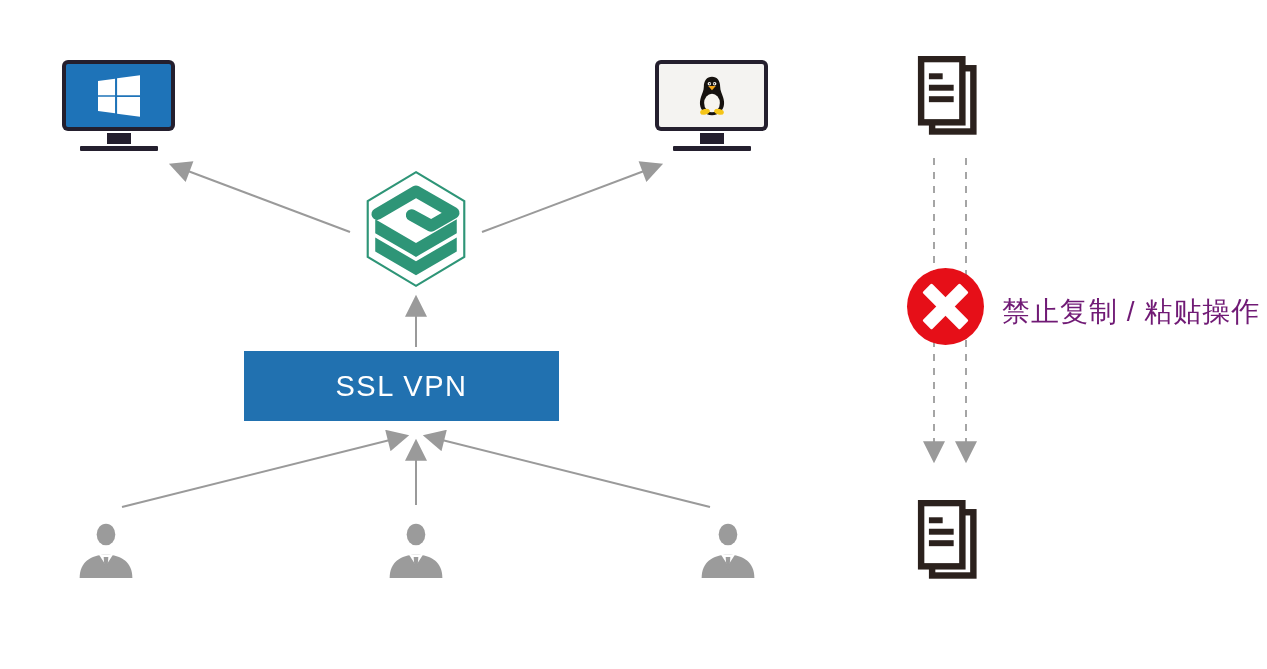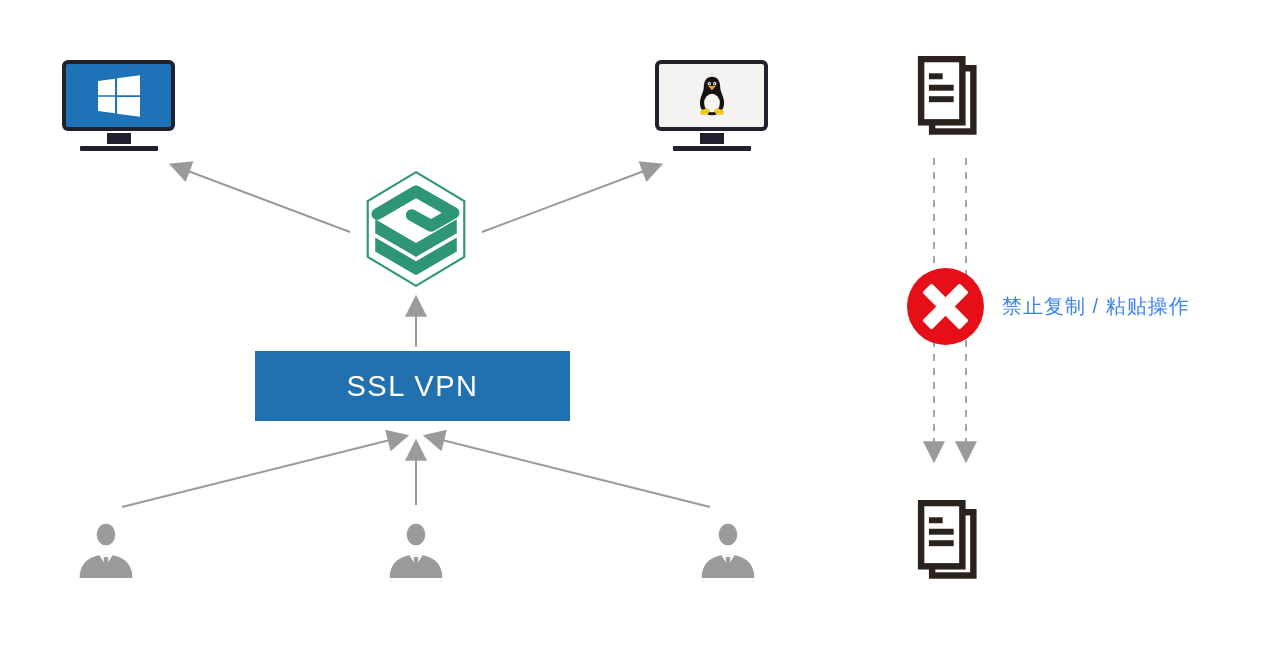--- a/index.html
+++ b/index.html
@@ -15,21 +15,21 @@
   .screen.win{background:#1e73b8;}
   .screen.linux{background:#f4f3f1;}
   .monitor .neck{width:24px;height:11px;background:#241f2e;margin-top:2px;}
   .monitor .base{width:78px;height:5px;background:#241f2e;margin-top:2px;border-radius:1px;}
 
   
   .sslbox{width:315px;height:70px;background:#2171b0;color:#ffffff;display:flex;align-items:center;justify-content:center;
           font-size:29px;font-weight:300;letter-spacing:1.5px;}
 
   
-  .annot{font-size:20px;color:#3b82f6;letter-spacing:1px;white-space:nowrap;}
+  .annot{font-size:28px;color:#701a75;letter-spacing:1px;white-space:nowrap;}
 </style>
 </head>
 <body>
 
 <div class="canvas">
 
   <svg class="layer" width="1267" height="669" viewBox="0 0 1267 669">
     <defs>
       <marker id="ah" viewBox="0 0 10 10" refX="8.5" refY="5" markerWidth="13" markerHeight="11" orient="auto">
         <path d="M0,0 L10,5 L0,10 Z" fill="#9a9a9a"></path>
@@ -82,21 +82,21 @@
 
   <div class="node" style="left:362px;top:170px;">
     <svg width="108" height="118" viewBox="0 0 100 110">
       <polygon points="50,2 95,29 95,81 50,108 5,81 5,29" fill="#ffffff" stroke="#2e9577" stroke-width="2"></polygon>
       <polyline points="14,41 50,20 85,40 64,52 46,42" fill="none" stroke="#2e9577" stroke-width="11" stroke-linecap="round" stroke-linejoin="round"></polyline>
       <polygon points="12,46 50,68 88,46 88,59 50,81 12,59" fill="#2e9577"></polygon>
       <polygon points="12,63 50,85 88,63 88,76 50,98 12,76" fill="#2e9577"></polygon>
     </svg>
   </div>
 
-  <div class="node sslbox" style="left:255px;top:351px;">
+  <div class="node sslbox" style="left:244px;top:351px;">
     <span>SSL VPN</span>
   </div>
 
   <div class="node" style="left:75px;top:521px;">
     <svg width="62" height="58" viewBox="0 0 80 72">
       <ellipse cx="40" cy="16" rx="12" ry="14" fill="#9b9b9b"></ellipse>
       <path d="M6,72 C6,52 20,42 40,42 C60,42 74,52 74,72 Z" fill="#9b9b9b"></path>
       <polygon points="31,42 49,42 40,56" fill="#ffffff"></polygon>
       <polygon points="37,45 43,45 42,59 40,64 38,59" fill="#9b9b9b"></polygon>
     </svg>

